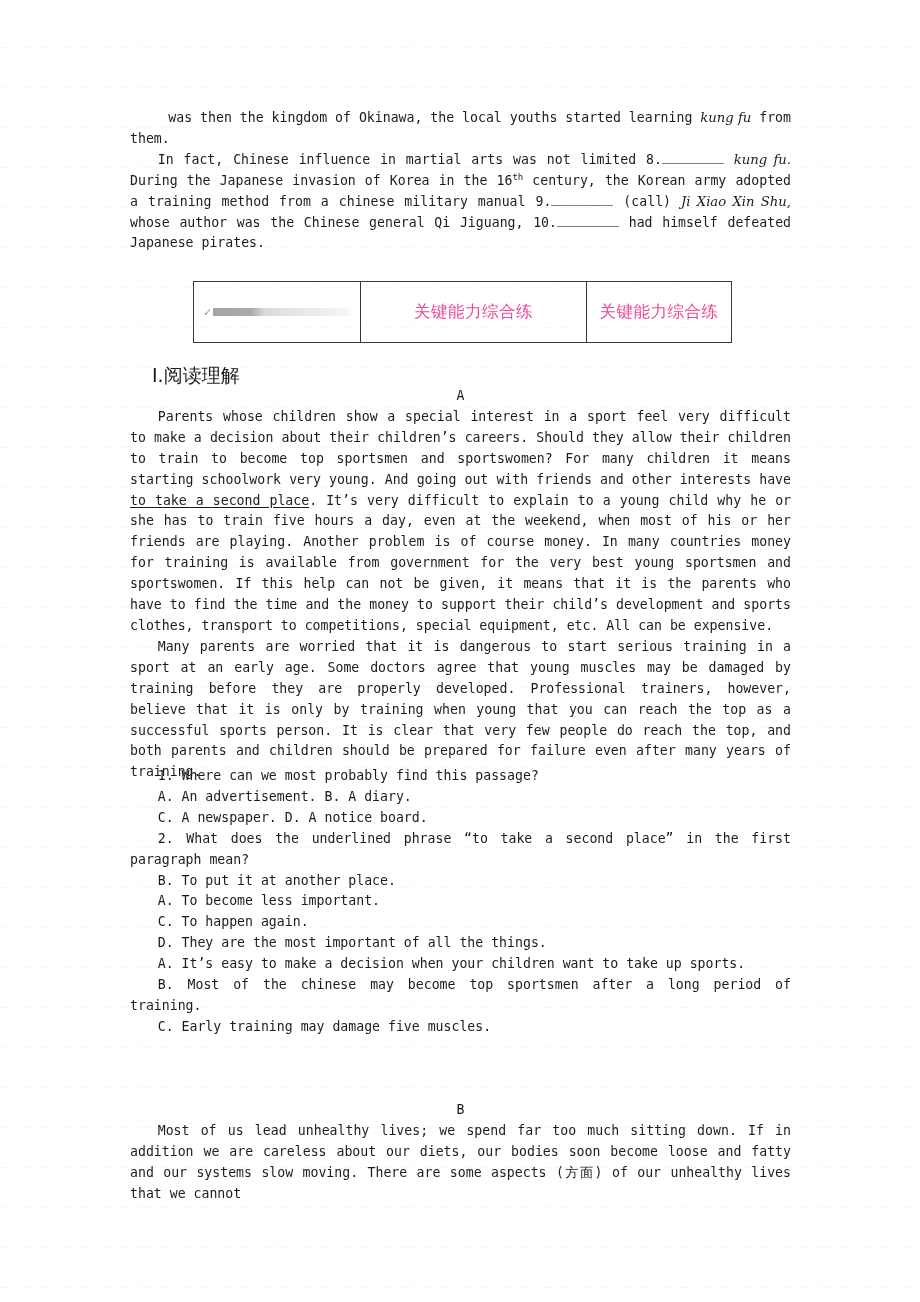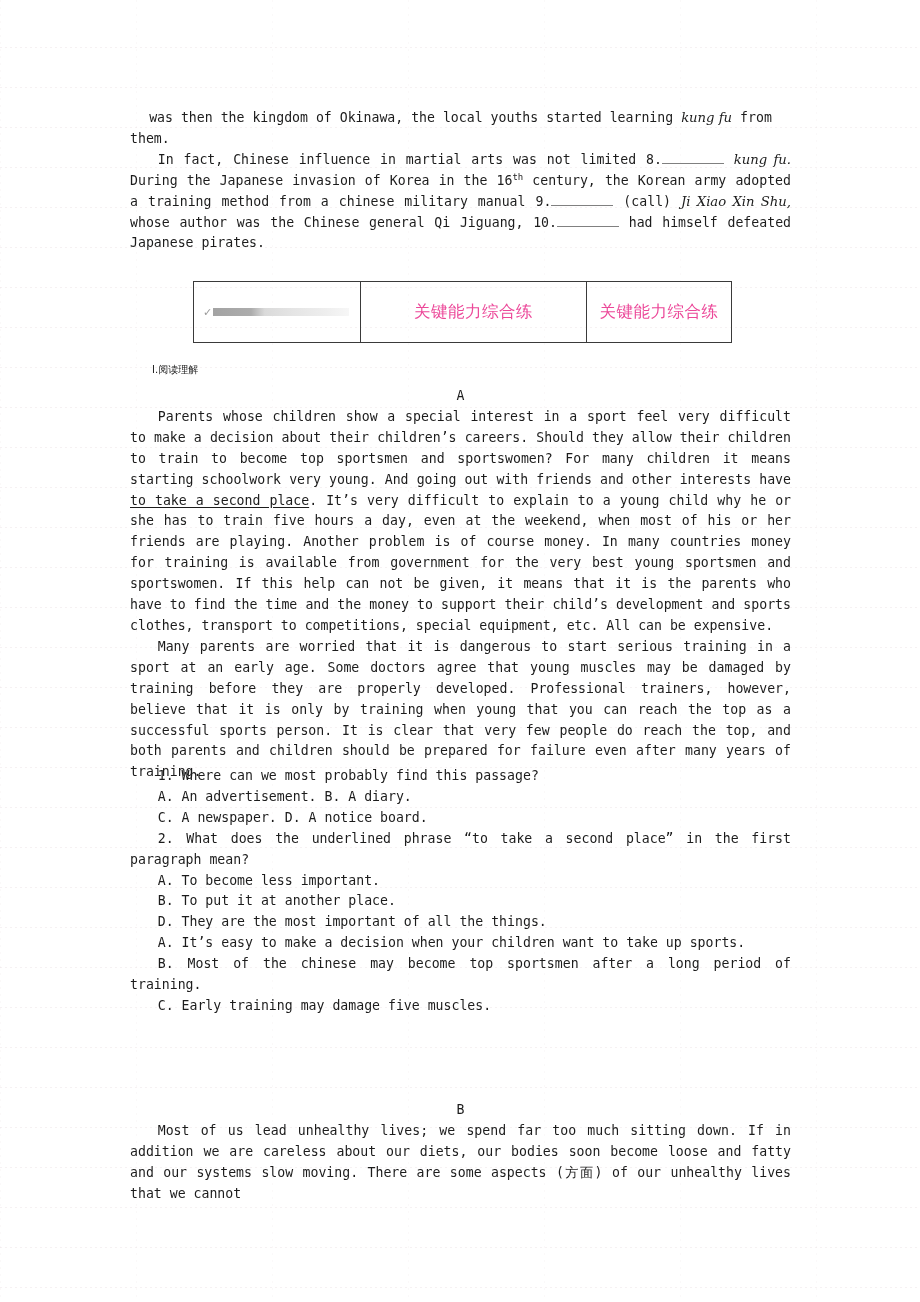--- a/index.html
+++ b/index.html
@@ -69,21 +69,21 @@
     font-family: "DejaVu Sans Mono", "Liberation Mono", monospace;
     font-size: 13.2px;
     line-height: 20.9px;
     text-align: justify;
     text-align-last: left;
     letter-spacing: 0px;
     margin: 0;
     color: #1c1c1c;
   }
   .para.indent { text-indent: 2.1em; }
-  .para.nojust { text-align: center; }
+  .para.nojust { text-align: right; }
   .ital { font-style: italic; font-family: "DejaVu Serif", serif; }
   .blank {
     display: inline-block;
     border-bottom: 1px solid #808080;
     height: 0.95em;
     vertical-align: baseline;
   }
   .blank.b8 { width: 62px; }
   .blank.b9 { width: 62px; }
   .blank.b10 { width: 62px; }
@@ -138,21 +138,21 @@
         #9b9b9b 0%, #a5a5a5 28%, #d7d7d7 38%,
         #e2e2e2 58%, #ececec 82%, #f6f6f6 100%);
     opacity: 0.92;
   }
 
   
   #section-heading {
     position: absolute;
     top: 363px; left: 22px;
     font-family: "DejaVu Sans", "Liberation Sans", sans-serif;
-    font-size: 10px;
+    font-size: 19px;
     color: #1c1c1c;
   }
   .passage-letter {
     text-align: center;
     font-family: "DejaVu Sans Mono", "Liberation Mono", monospace;
     font-size: 13.2px;
     line-height: 20.9px;
     color: #1c1c1c;
   }
 
@@ -200,22 +200,23 @@
     <div class="passage-letter">A</div>
     <p class="para indent"><span>Parents whose children show a special interest in a sport feel very difficult to make a decision about their children’s careers. Should they allow their children to train to become top sportsmen and sportswomen? For many children it means starting schoolwork very young. And going out with friends and other interests have </span><span class="uline">to take a second place</span><span>. It’s very difficult to explain to a young child why he or she has to train five hours a day, even at the weekend, when most of his or her friends are playing. Another problem is of course money. In many countries money for training is available from government for the very best young sportsmen and sportswomen. If this help can not be given, it means that it is the parents who have to find the time and the money to support their child’s development and sports clothes, transport to competitions, special equipment, etc. All can be expensive.</span></p>
     <p class="para indent">Many parents are worried that it is dangerous to start serious training in a sport at an early age. Some doctors agree that young muscles may be damaged by training before they are properly developed. Professional trainers, however, believe that it is only by training when young that you can reach the top as a successful sports person. It is clear that very few people do reach the top, and both parents and children should be prepared for failure even after many years of training.</p>
   </div>
 
   <div id="questions">
     <p class="para nojust q-line">1. Where can we most probably find this passage?</p>
     <p class="para nojust q-line">A. An advertisement.  B. A diary.</p>
     <p class="para nojust q-line">C. A newspaper.  D. A notice board.</p>
     <p class="para q-line">2. What does the underlined phrase “to take a second place” in the first paragraph mean?</p>
+    <p class="para nojust q-line">B. To put it at another place.</p>
     <p class="para nojust q-line">A. To become less important.</p>
-    <p class="para nojust q-line">B. To put it at another place.</p>
+    <p class="para nojust q-line">C. To happen again.</p>
     <p class="para nojust q-line">D. They are the most important of all the things.</p>
     <p class="para nojust q-line">A. It’s easy to make a decision when your children want to take up sports.</p>
     <p class="para q-line">B. Most of the chinese may become top sportsmen after a long period of training.</p>
     <p class="para nojust q-line">C. Early training may damage five muscles.</p>
   </div>
 
   <div id="passage-b">
     <div class="passage-letter">B</div>
     <p class="para indent">Most of us lead unhealthy lives; we spend far too much sitting down. If in addition we are careless about our diets, our bodies soon become loose and fatty and our systems slow moving. There are some aspects (方面) of our unhealthy lives that we cannot</p>
   </div>

